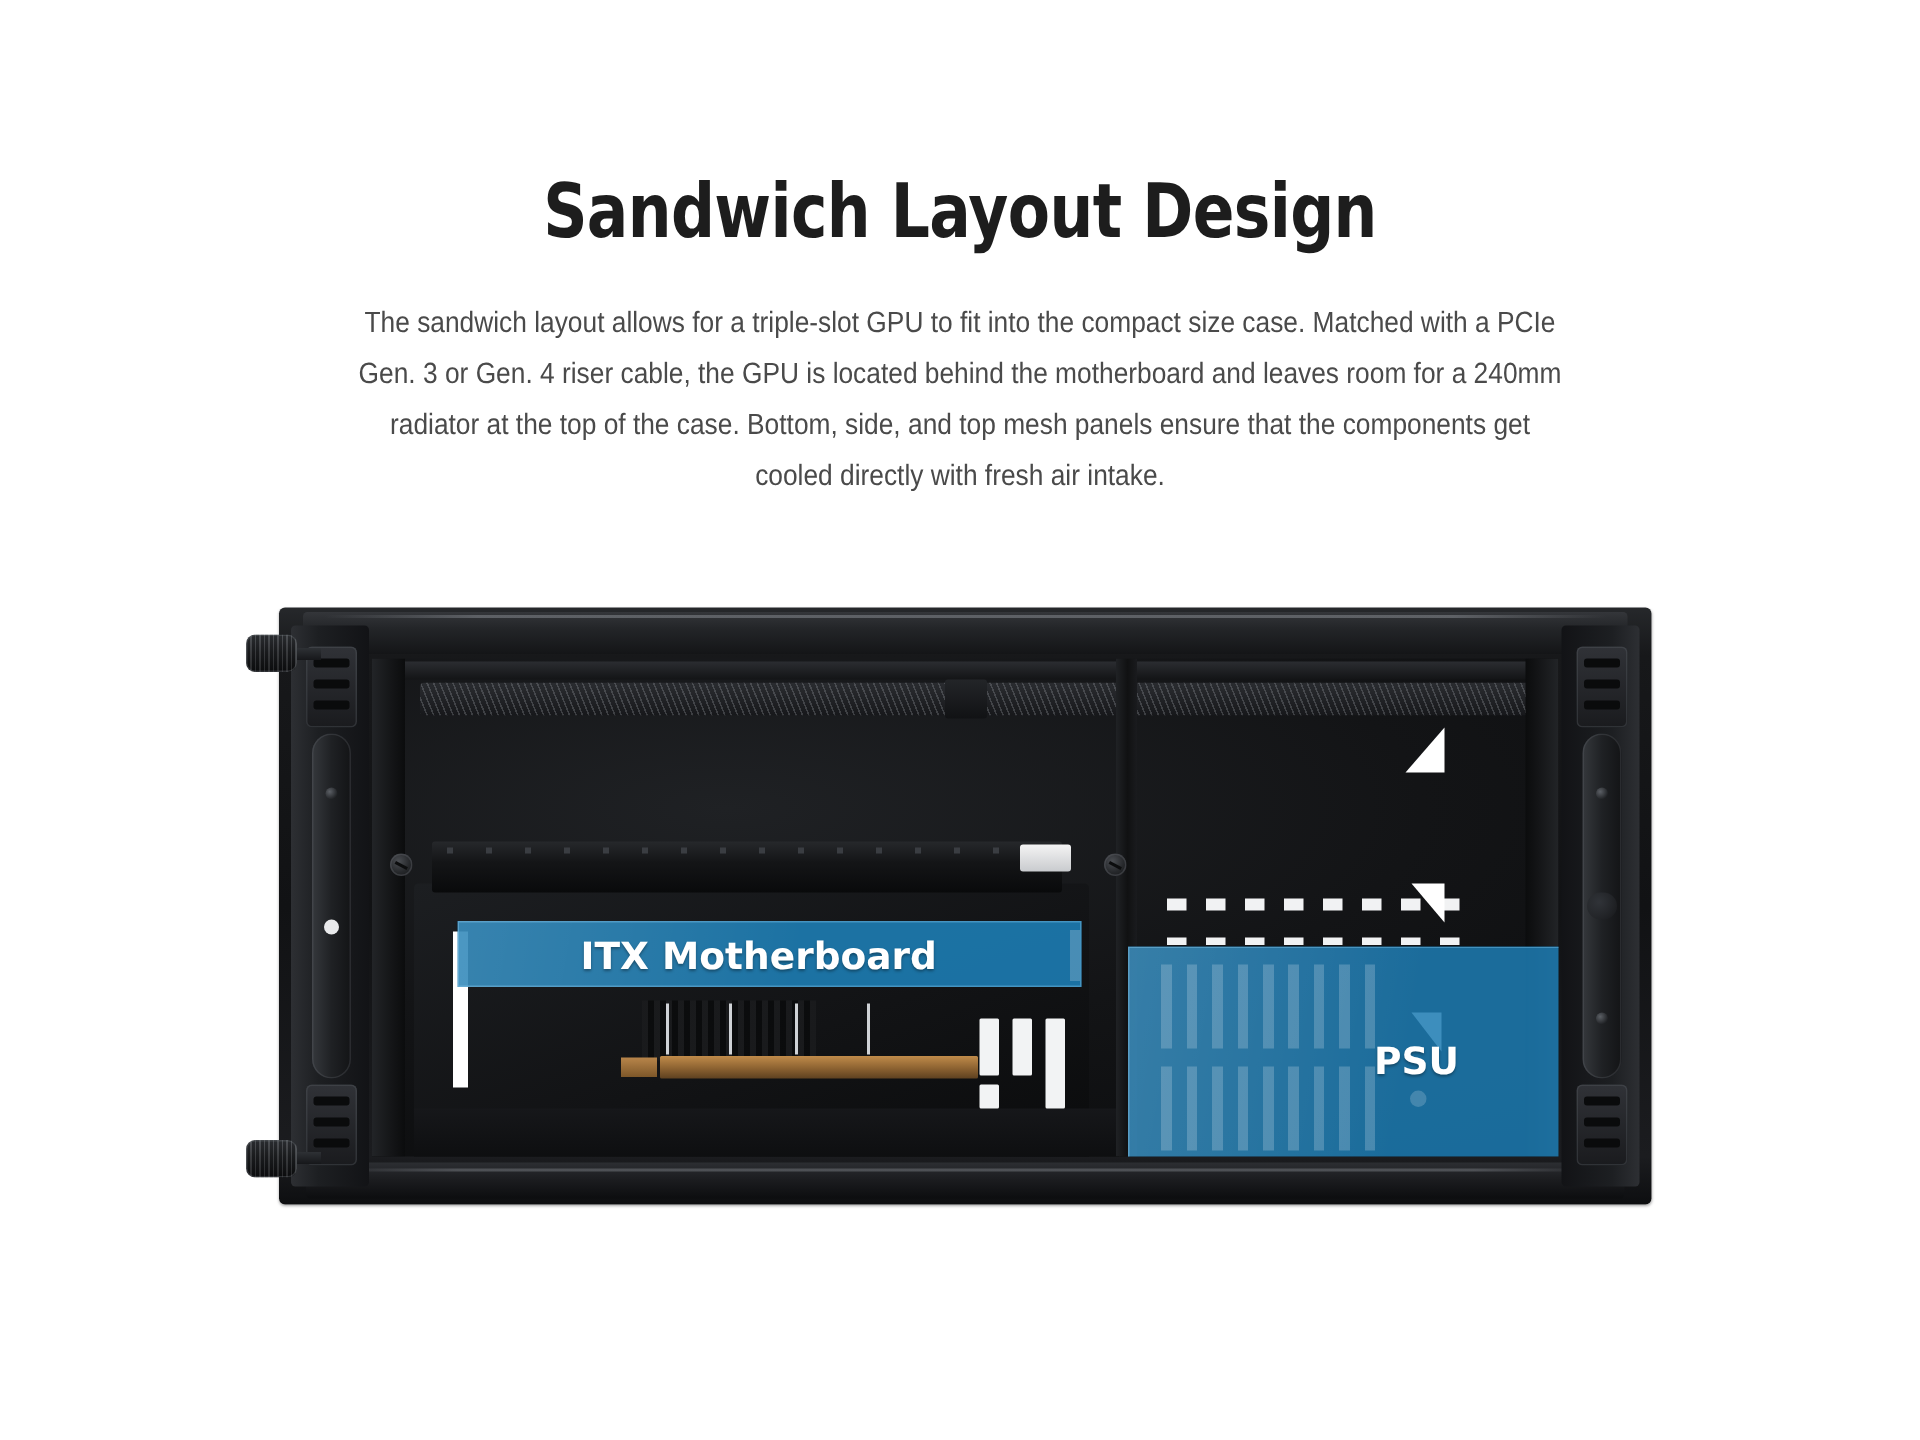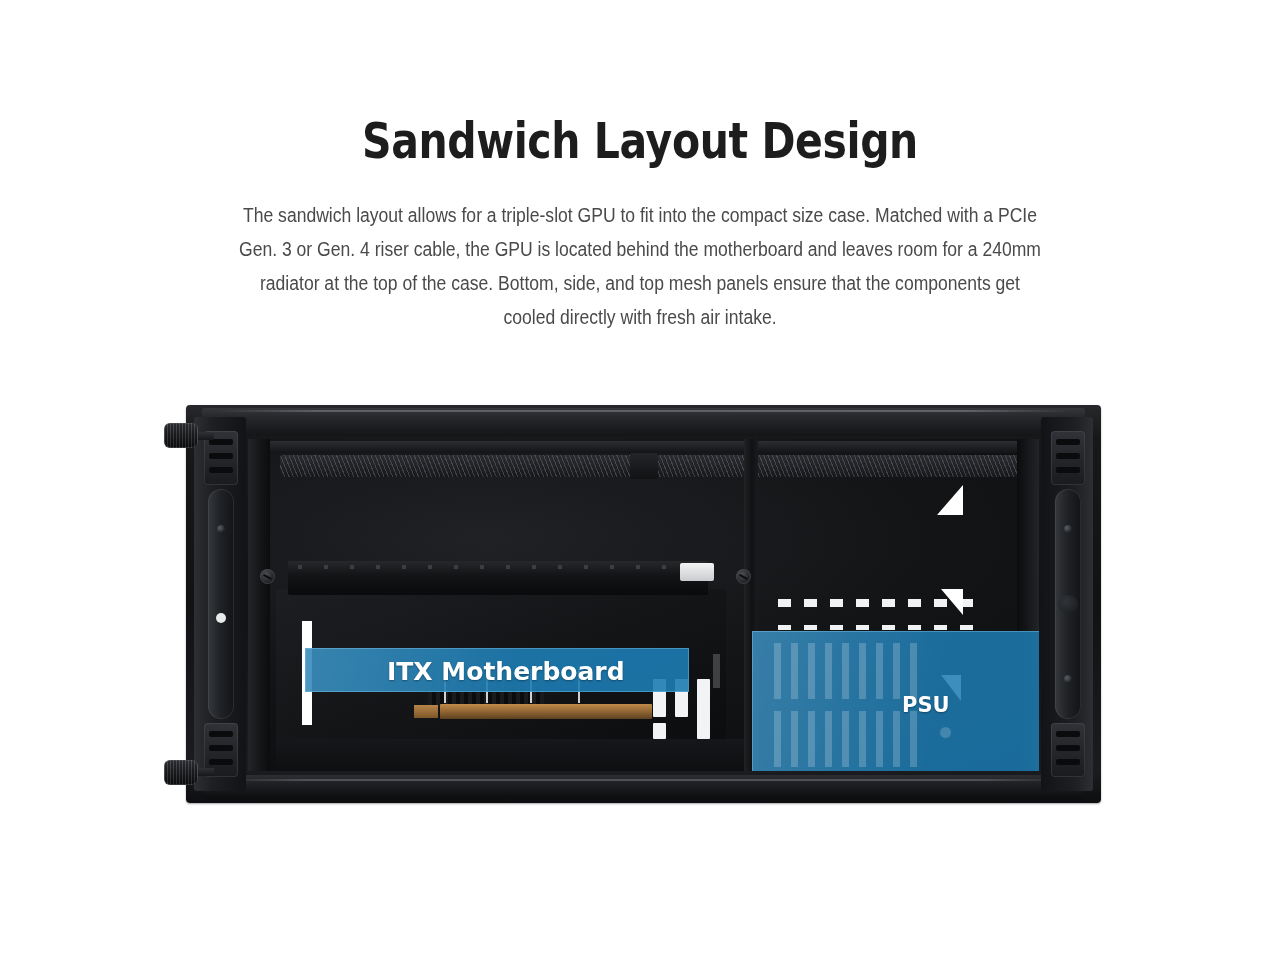--- a/index.html
+++ b/index.html
@@ -388,21 +388,21 @@
     pointer-events: none;
   }
   .ovl-dot {
     position: absolute;
     width: 11px; height: 11px;
     border-radius: 50%;
     background: rgba(255,255,255,.18);
   }
 
   #ovl-gpu  { left: 64px;  top: 60px;  width: 778px; height: 110px; }
-  #ovl-itx  { left: 57px;  top: 209px; width: 384px; height: 44px; background: rgba(29,124,178,0.90); }
+  #ovl-itx  { left: 57px;  top: 175px; width: 384px; height: 44px; background: rgba(29,124,178,0.90); padding-left: 32px; }
   #ovl-psu  { left: 504px; top: 192px; width: 338px; height: 147px; }
 </style>
 </head>
 <body>
 
 <div class="page">
 
   <div class="title">Sandwich Layout Design</div>
 
   <div class="blurb">The sandwich layout allows for a triple-slot GPU to fit into the compact size case. Matched with a PCIe Gen. 3 or Gen. 4 riser cable, the GPU is located behind the motherboard and leaves room for a 240mm radiator at the top of the case. Bottom, side, and top mesh panels ensure that the components get cooled directly with fresh air intake.</div>
@@ -479,21 +479,21 @@
         <div class="gloss" style="inset:0;"></div>
         <div class="fins" style="left:408px; top:6px; width:14px; height:34px;"></div>
         <div class="lbl" style="left:82px; top:9px; font-size:25px;">ITX Motherboard</div>
       </div>
 
       <div class="ovl" id="ovl-psu">
         <div class="fins" style="left:22px; top:12px; width:152px; height:56px;"></div>
         <div class="fins" style="left:22px; top:80px; width:152px; height:56px;"></div>
         <div class="ovl-dot" style="left:188px; top:96px;"></div>
         <div class="gloss" style="inset:0;"></div>
-        <div class="lbl" style="left:150px; top:62px; font-size:21px;">PSU</div>
+        <div class="lbl" style="left:164px; top:62px; font-size:25px;">PSU</div>
       </div>
 
     </div>
 
     <div class="bottom-plate"></div>
     <div class="bottom-hi"></div>
 
     <div class="side-panel left">
       <div class="vent-clip t">
           <i></i>

